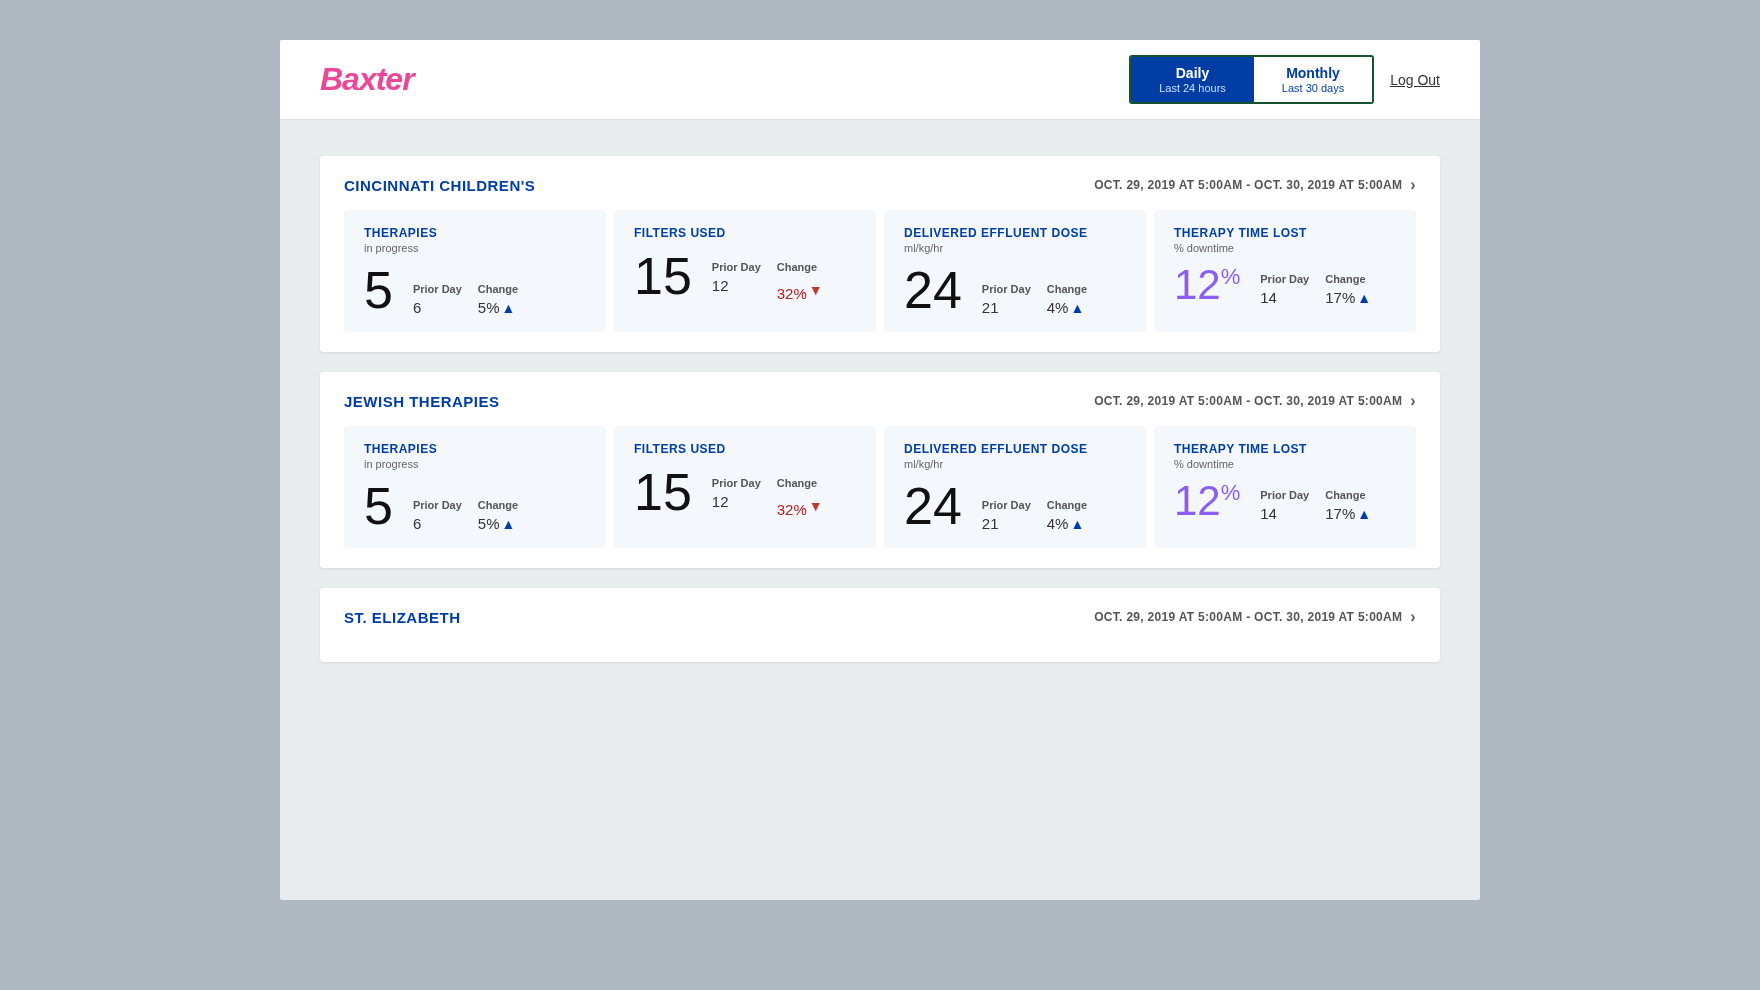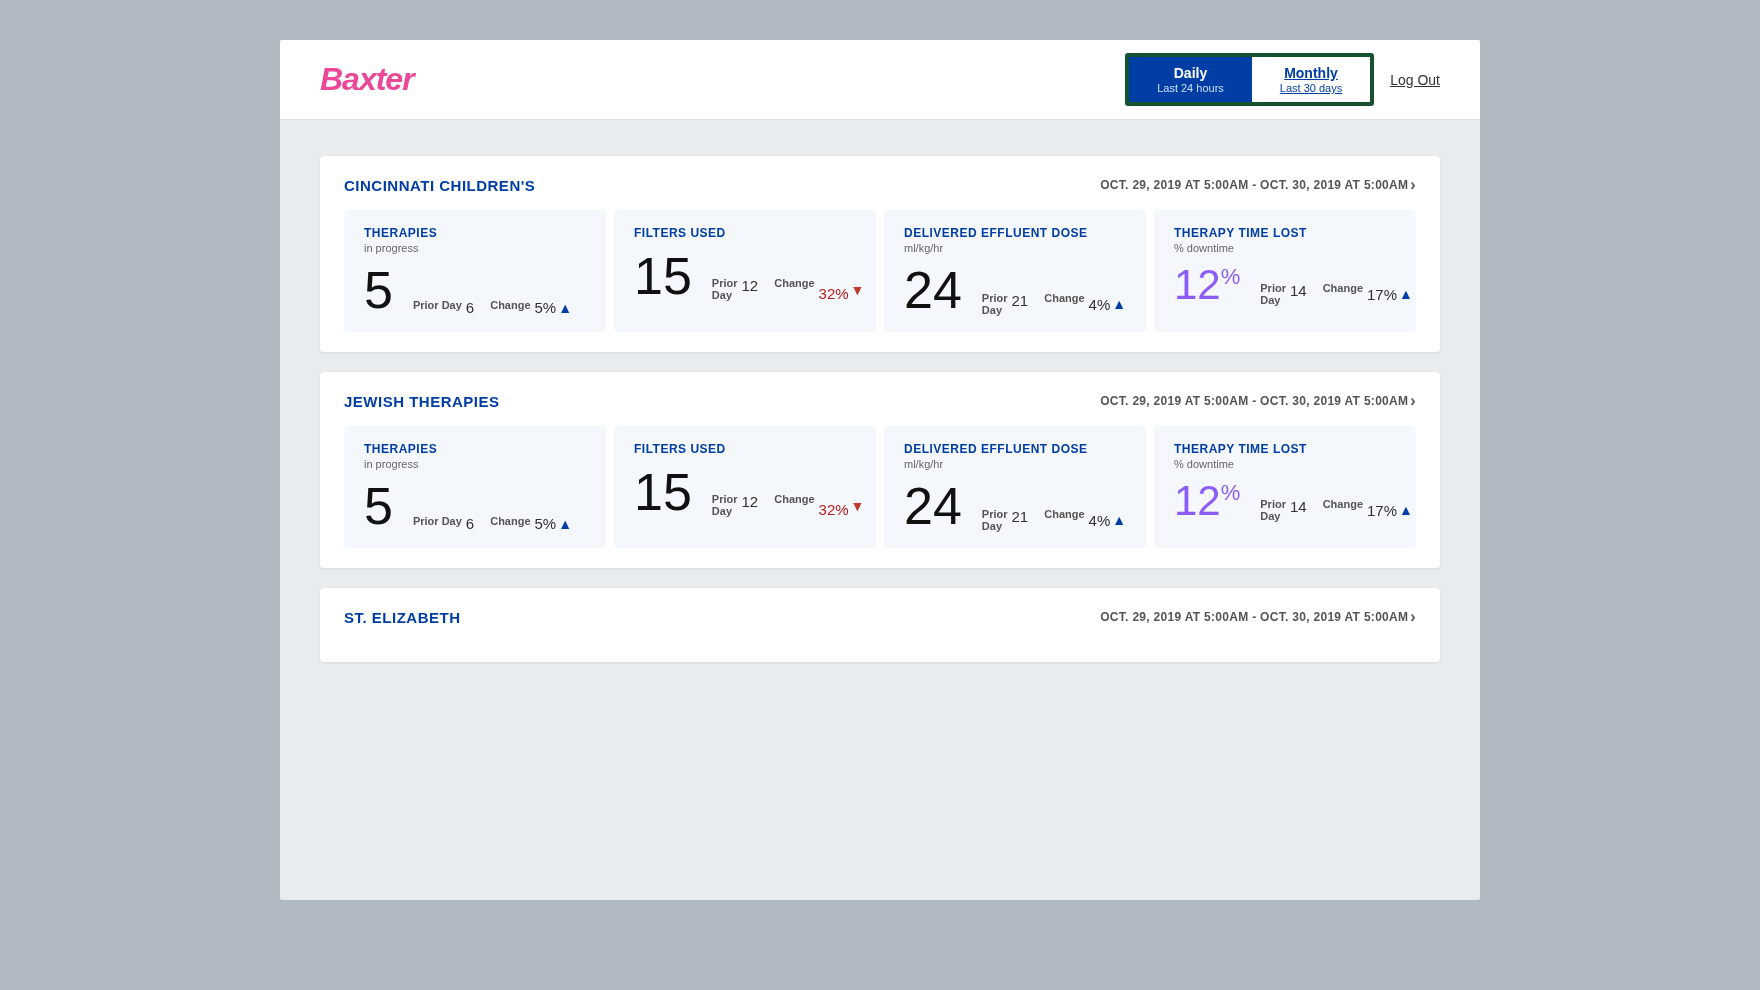--- a/index.html
+++ b/index.html
@@ -36,39 +36,38 @@
       font-style: italic;
       letter-spacing: -1px;
     }
     .header-right {
       display: flex;
       align-items: center;
       gap: 16px;
     }
     .tab-group {
       display: flex;
-      border: 4px solid #14532d;
+      border: 2px solid #14532d;
       border-radius: 3px;
       overflow: hidden;
     }
     .tab-btn {
       padding: 8px 28px;
       cursor: pointer;
       border: none;
       background: transparent;
       text-align: center;
     }
     .tab-btn.active {
       background: #003da5;
       color: #fff;
     }
     .tab-btn.inactive {
       background: #fff;
       color: #003da5;
-      text-decoration: underline;
     }
     .tab-label {
       font-size: 14px;
       font-weight: 700;
       display: block;
     }
     .tab-sublabel {
       font-size: 11px;
       font-weight: 400;
       display: block;
@@ -110,21 +109,21 @@
       font-weight: 700;
       letter-spacing: 0.5px;
     }
     .hospital-date {
       color: #555;
       font-size: 12px;
       font-weight: 600;
       letter-spacing: 0.3px;
       display: flex;
       align-items: center;
-      gap: 2px;
+      gap: 8px;
     }
     .chevron-right {
       color: #555;
       font-size: 16px;
     }
     
     .metrics-row {
       display: flex;
       gap: 8px;
     }
@@ -167,21 +166,21 @@
     .metric-value-pct sup {
       font-size: 22px;
       font-weight: 500;
     }
     .metric-comparisons {
       display: flex;
       gap: 16px;
     }
     .metric-comp {
       display: flex;
-      flex-direction: row;
+      flex-direction: column;
       gap: 4px;
     }
     .comp-label {
       font-size: 11px;
       color: #555;
       font-weight: 600;
     }
     .comp-value {
       font-size: 15px;
       color: #333;

